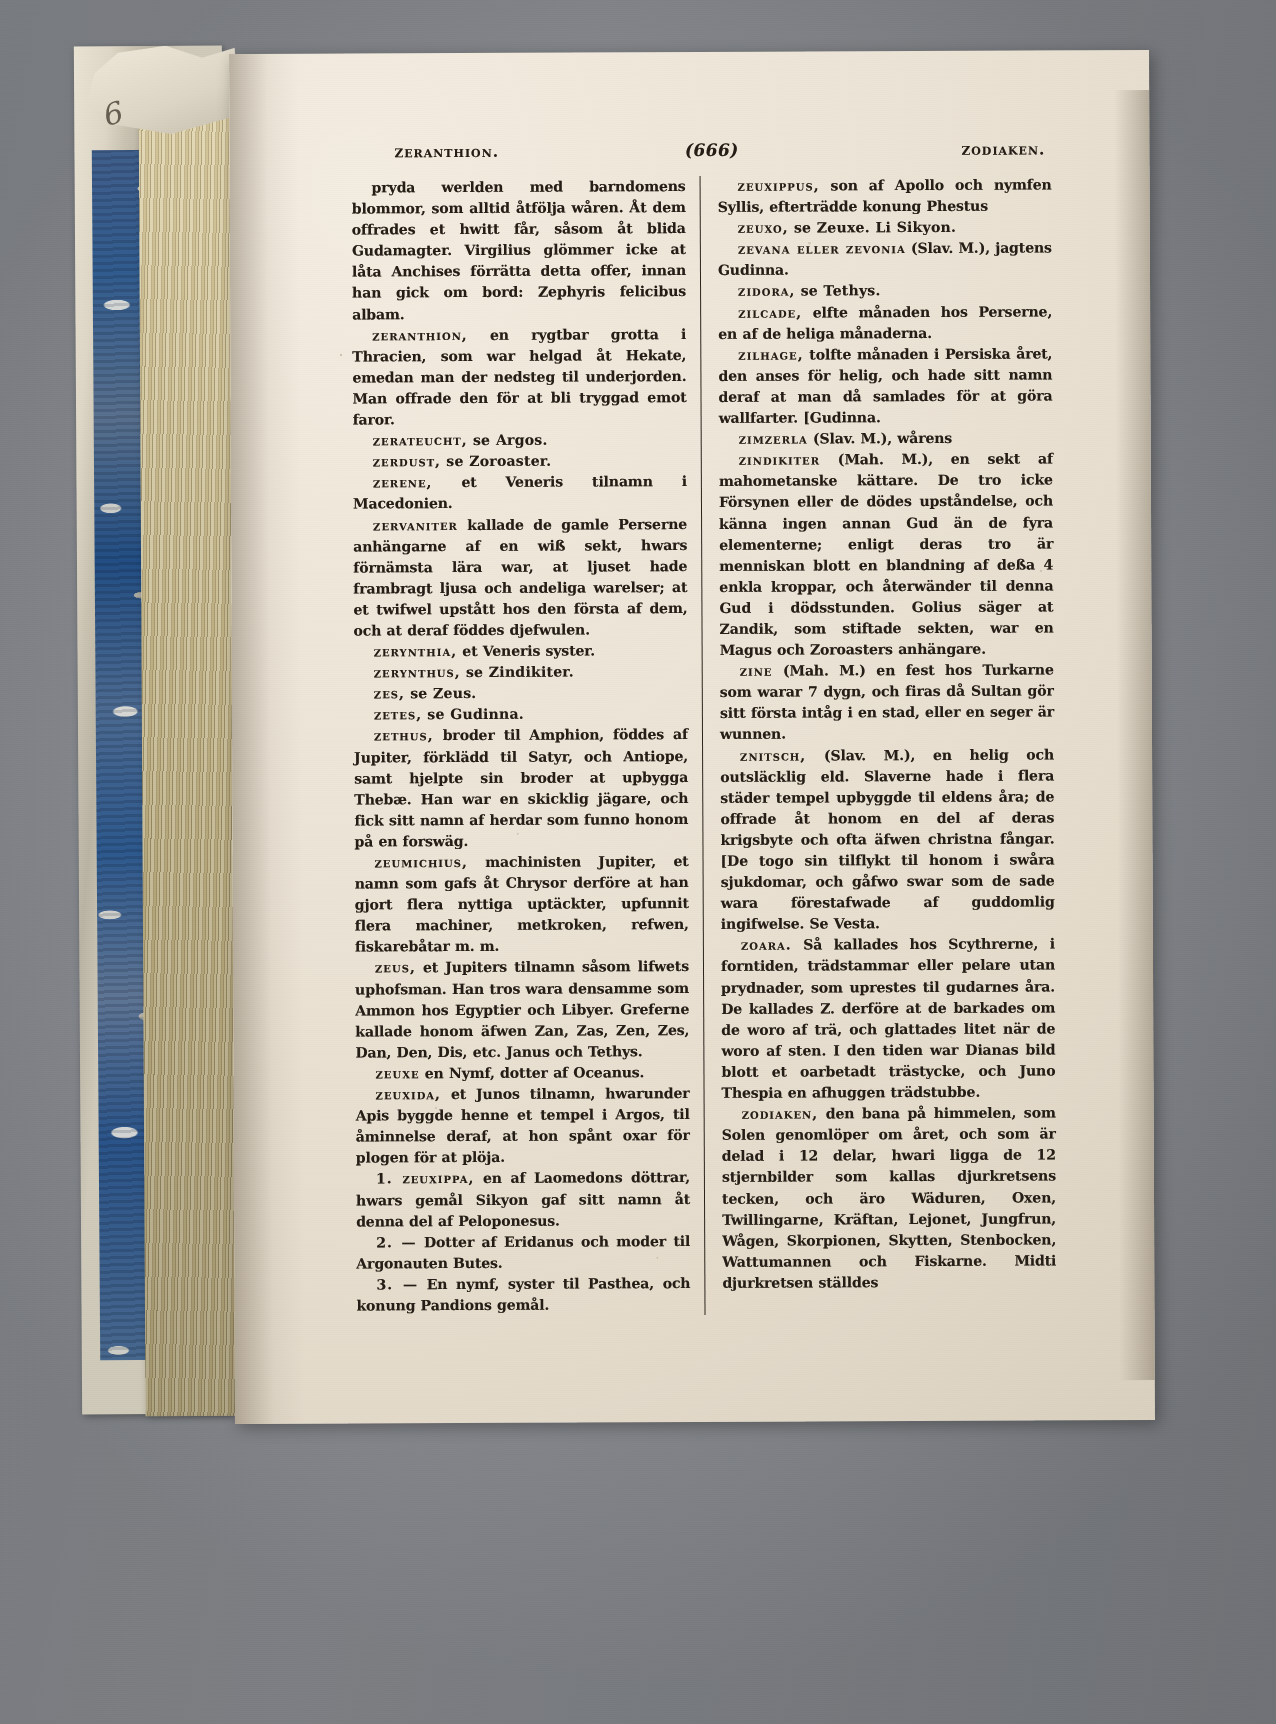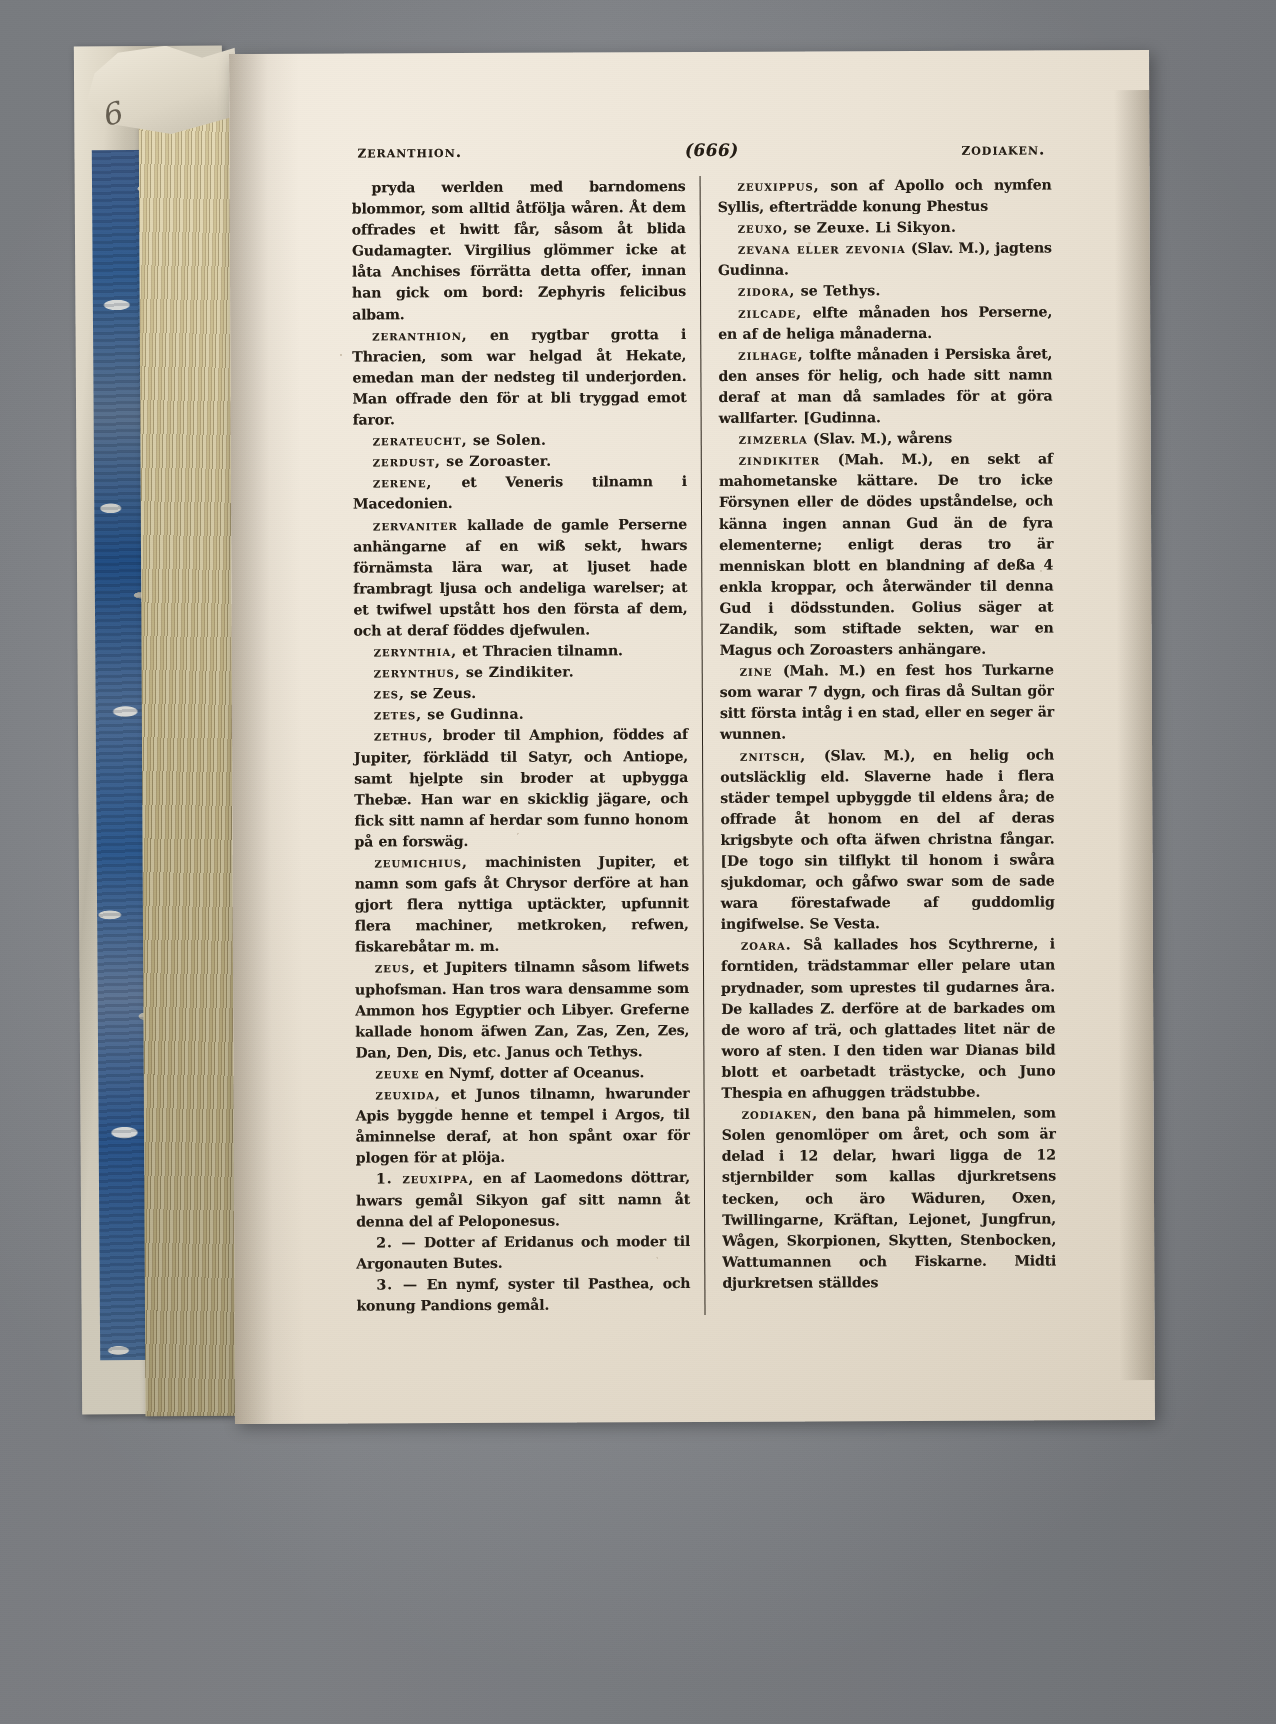--- a/index.html
+++ b/index.html
@@ -173,20 +173,21 @@
     justify-content:space-between;
     align-items:baseline;
     margin-bottom:16px;
     padding:0 6px;
   }
   .head-word{
     font-family:"DejaVu Serif", serif;
     font-weight:bold;
     font-size:15.5px;
     letter-spacing:0.9px;
+    margin-left:37px;
   }
   .page-no{
     font-family:"DejaVu Serif", serif;
     font-weight:bold;
     font-size:17px;
     letter-spacing:0.4px;
     font-style:italic;
   }
 
   .columns{
@@ -263,25 +264,25 @@
       <span class="head-word sc">Zeranthion.</span>
       <span class="page-no">(666)</span>
       <span class="head-word sc">Zodiaken.</span>
     </div>
 
     <div class="columns">
 
       <div class="col left fraktur" id="col-left">
           <p class="entry"><span>pryda werlden med barndomens blommor, som alltid åtfölja wåren.  Åt dem offrades et hwitt får, såsom åt blida Gudamagter. Virgilius glömmer icke at låta Anchises förrätta detta offer, innan han gick om bord: Zephyris felicibus albam.</span></p>
           <p class="entry"><span class="sc">Zeranthion,</span> <span>en rygtbar grotta i Thracien, som war helgad åt Hekate, emedan man der nedsteg til underjorden.  Man offrade den för at bli tryggad emot faror.</span></p>
-          <p class="entry"><span class="sc">Zerateucht,</span> <span class="roman">se Solen.</span></p>
+          <p class="entry"><span class="sc">Zerateucht,</span> <span class="roman">se Argos.</span></p>
           <p class="entry"><span class="sc">Zerdust,</span> <span class="roman">se Zoroaster.</span></p>
           <p class="entry"><span class="sc">Zerene,</span> <span>et Veneris tilnamn i Macedonien.</span></p>
           <p class="entry"><span class="sc">Zervaniter</span> <span>kallade de gamle Perserne anhängarne af en wiß sekt, hwars förnämsta lära war, at ljuset hade frambragt ljusa och andeliga warelser; at et twifwel upstått hos den första af dem, och at deraf föddes djefwulen.</span></p>
-          <p class="entry"><span class="sc">Zerynthia,</span> <span>et Thracien tilnamn.</span></p>
+          <p class="entry"><span class="sc">Zerynthia,</span> <span>et Veneris syster.</span></p>
           <p class="entry"><span class="sc">Zerynthus,</span> <span class="roman">se Zindikiter.</span></p>
           <p class="entry"><span class="sc">Zes,</span> <span class="roman">se Zeus.</span></p>
           <p class="entry"><span class="sc">Zetes,</span> <span class="roman">se Gudinna.</span></p>
           <p class="entry"><span class="sc">Zethus,</span> <span>broder til Amphion, föddes af Jupiter, förklädd til Satyr, och Antiope, samt hjelpte sin broder at upbygga Thebæ. Han war en skicklig jägare, och fick sitt namn af herdar som funno honom på en forswäg.</span></p>
           <p class="entry"><span class="sc">Zeumichius,</span> <span>machinisten Jupiter, et namn som gafs åt Chrysor derföre at han gjort flera nyttiga uptäckter, upfunnit flera machiner, metkroken, refwen, fiskarebåtar m. m.</span></p>
           <p class="entry"><span class="sc">Zeus,</span> <span>et Jupiters tilnamn såsom lifwets uphofsman.  Han tros wara densamme som Ammon hos Egyptier och Libyer.  Greferne kallade honom äfwen Zan, Zas, Zen, Zes, Dan, Den, Dis, etc.            Janus och Tethys.</span></p>
           <p class="entry"><span class="sc">Zeuxe</span> <span>en Nymf, dotter af Oceanus.</span></p>
           <p class="entry"><span class="sc">Zeuxida,</span> <span>et Junos tilnamn, hwarunder Apis byggde henne et tempel i Argos, til åminnelse deraf, at hon spånt oxar för plogen för at plöja.</span></p>
           <p class="entry"><span class="sc">1.  Zeuxippa,</span> <span>en af Laomedons döttrar, hwars gemål Sikyon gaf sitt namn åt denna del af Peloponesus.</span></p>
           <p class="entry"><span class="sc">2. —</span> <span>Dotter af Eridanus och moder til Argonauten Butes.</span></p>

